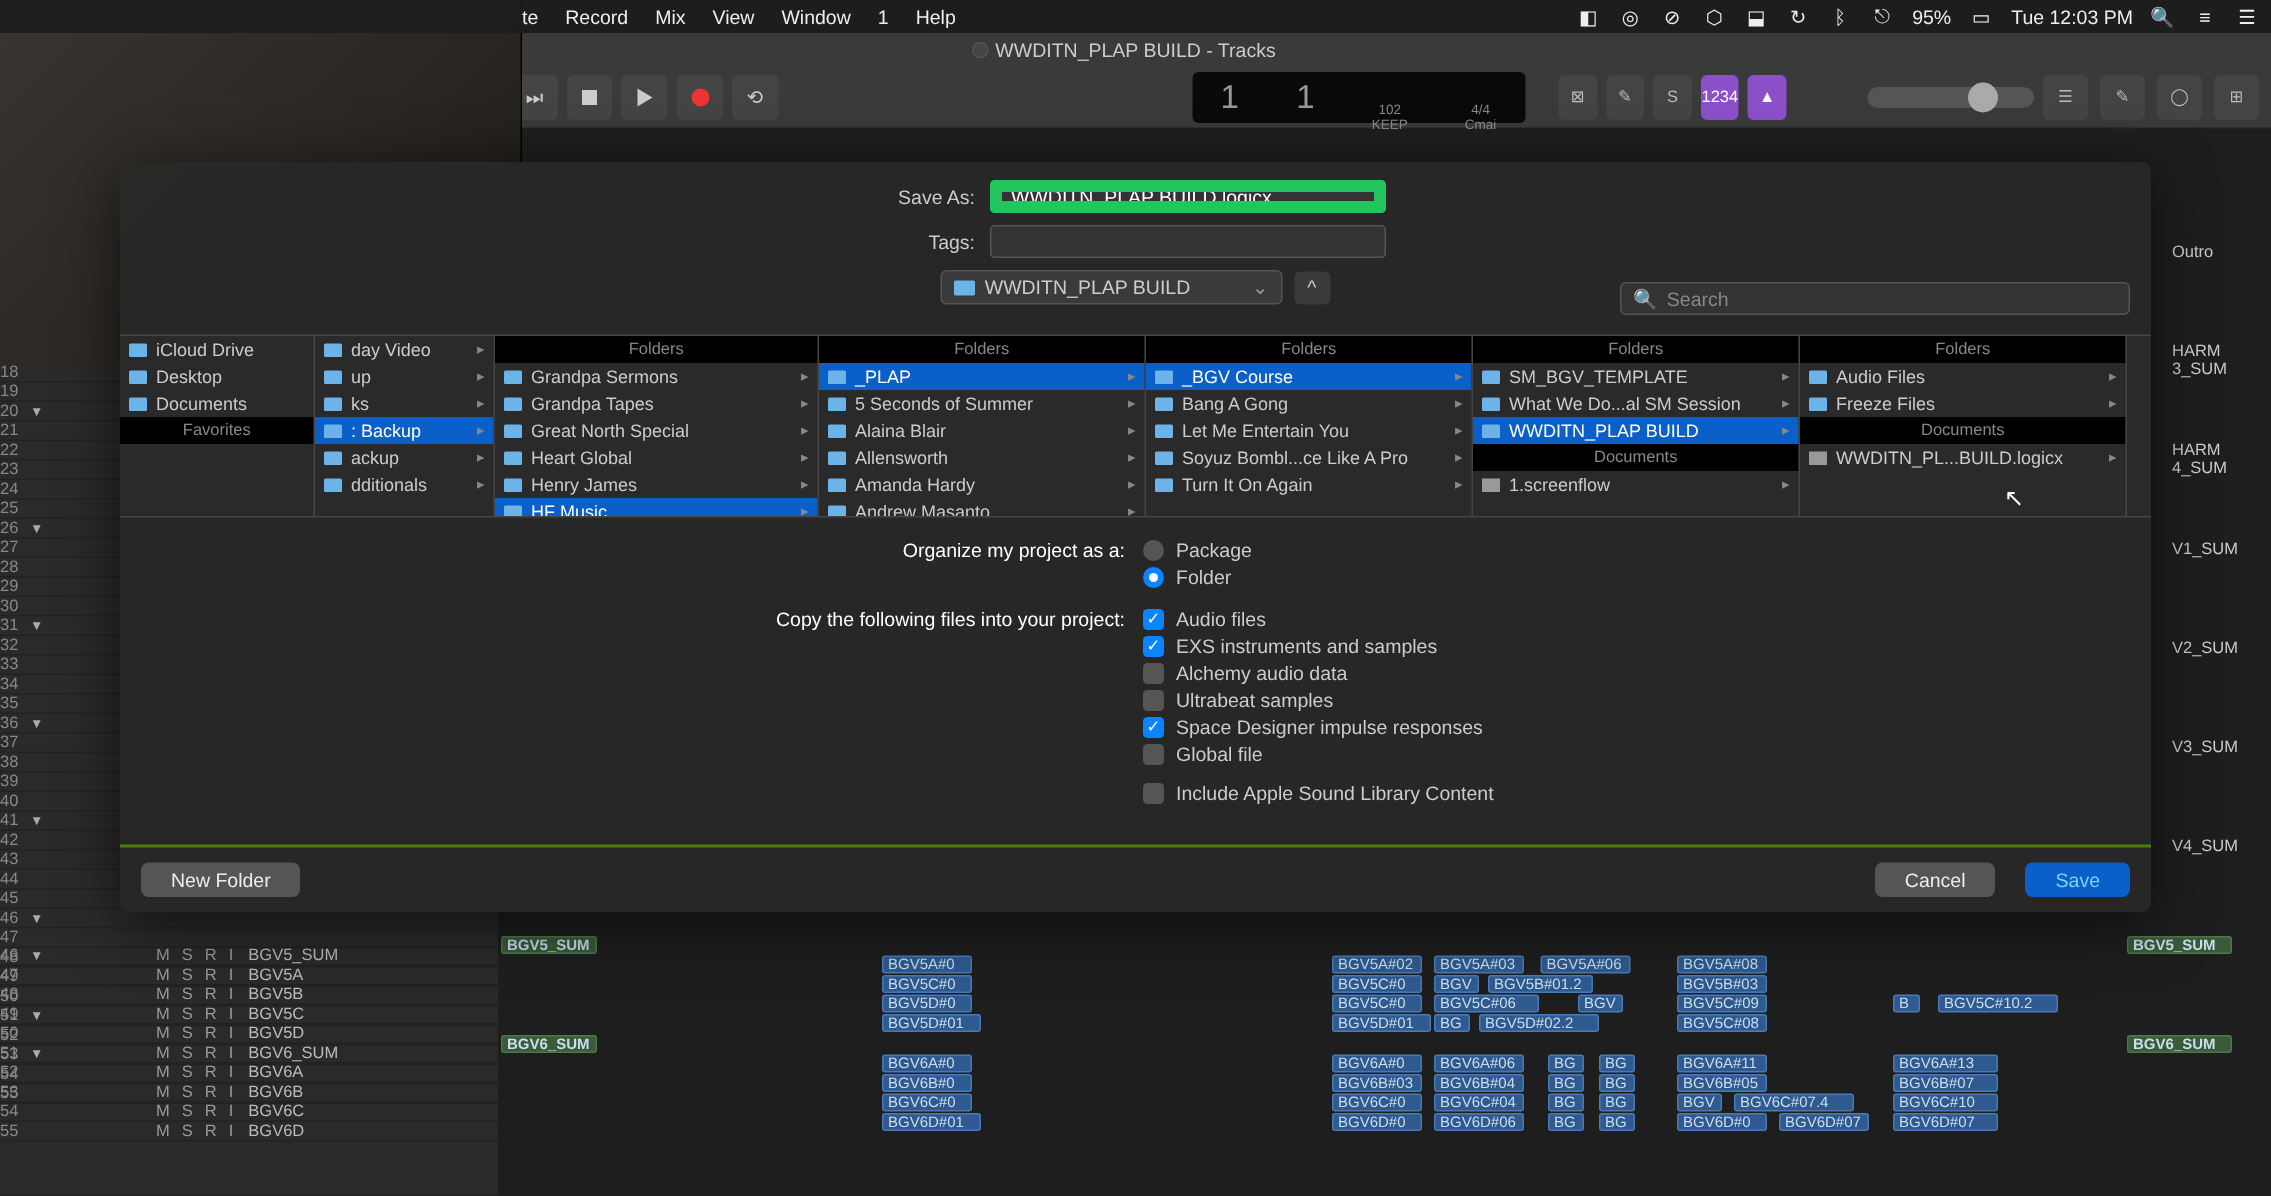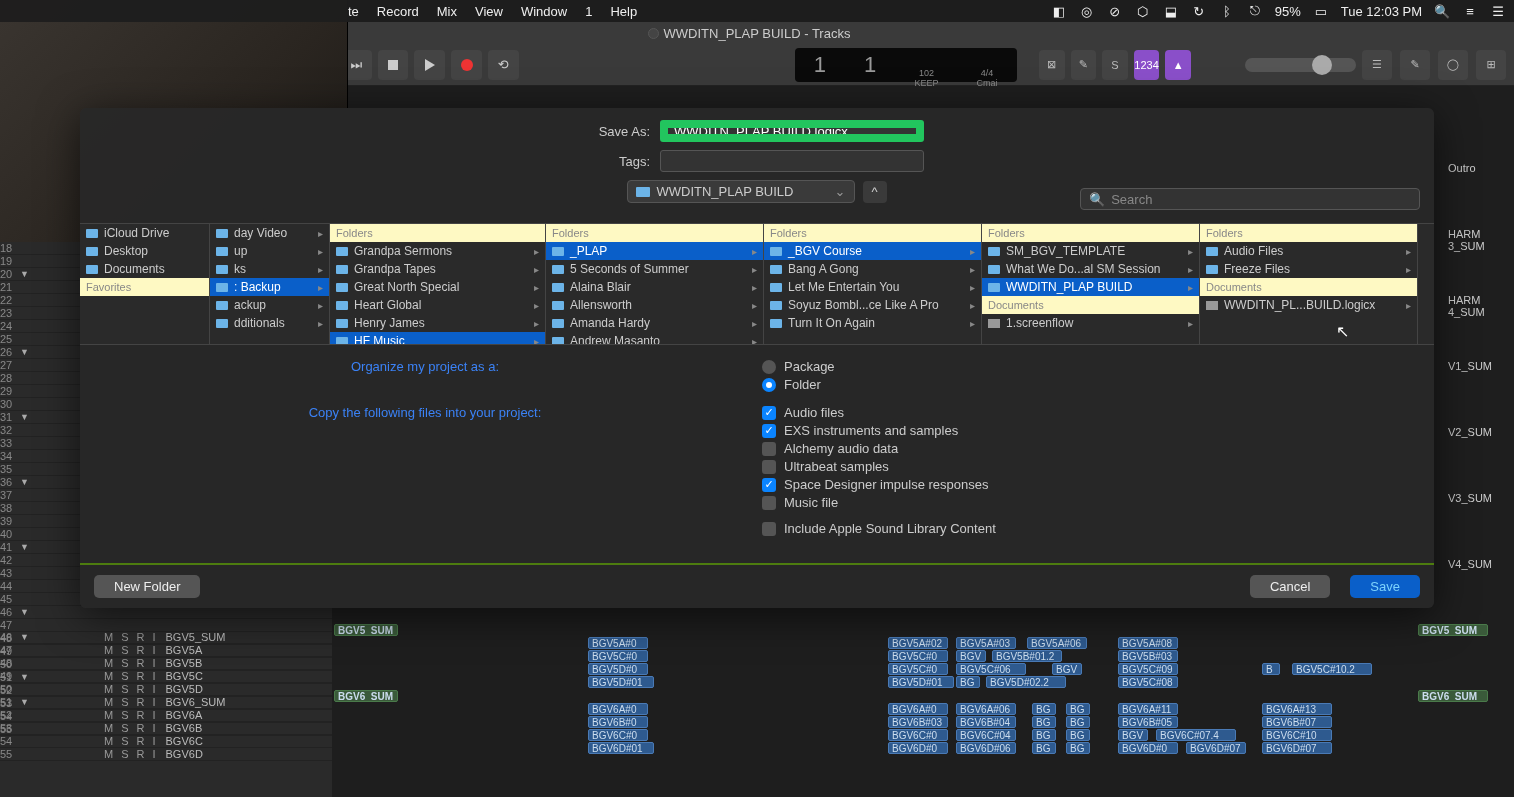--- a/index.html
+++ b/index.html
@@ -64,30 +64,30 @@
 
 .browser { display: flex; height: 122px; border-top: 1px solid #444; border-bottom: 1px solid #444; background: #2a2a2a; overflow: hidden; }
 .bcol { flex: 0 0 auto; border-right: 1px solid #444; overflow: hidden; }
 .bcol.side { width: 130px; }
 .bcol.c1 { width: 120px; }
 .bcol.c2 { width: 216px; }
 .bcol.c3 { width: 218px; }
 .bcol.c4 { width: 218px; }
 .bcol.c5 { width: 218px; }
 .bcol.c6 { width: 218px; }
-.bhdr { font-size: 11px; color: #888; padding: 3px 6px; background: #fef9c3; }
+.bhdr { font-size: 11px; color: #888; padding: 3px 6px; background: #000000; text-align: center; }
 .bitem { display: flex; align-items: center; padding: 2px 6px; gap: 6px; font-size: 12px; color: #ccc; position: relative; }
 .bitem.sel { background: #0a5fc9; color: #fff; }
 .bitem .fi { width: 12px; height: 9px; background: #6cb4e8; border-radius: 1px; flex-shrink: 0; }
 .bitem .fi.doc { background: #999; border-radius: 0; }
 .bitem .arr { margin-left: auto; color: #888; font-size: 10px; }
 
 .options { padding: 14px 20px; }
 .optrow { display: flex; align-items: center; margin-bottom: 3px; font-size: 13px; }
-.opt-label { width: 662px; text-align: center; padding-right: 12px; color: #3b82f6; }
+.opt-label { width: 662px; text-align: right; padding-right: 12px; color: #ffffff; }
 .radio, .check { width: 14px; height: 14px; border-radius: 3px; background: #555; margin-right: 8px; display: inline-flex; align-items: center; justify-content: center; flex-shrink: 0; }
 .radio { border-radius: 50%; }
 .radio.on { background: #0a84ff; }
 .radio.on::after { content:""; width: 6px; height: 6px; background: #fff; border-radius: 50%; }
 .check.on { background: #0a84ff; color: #fff; font-size: 11px; }
 .check.on::after { content: "✓"; }
 
 .dlg-bottom { margin-top: auto; display: flex; align-items: flex-start; padding: 10px 14px; border-top: 2px solid #4d7c0f; }
 .btn { padding: 4px 20px; border-radius: 5px; background: #555; color: #eee; cursor: pointer; font-size: 13px; }
 .btn.primary { background: #0a5fc9; color: #7dd3fc; margin-left: 20px; }
@@ -777,21 +777,21 @@
       <span>Ultrabeat samples</span>
     </div>
     <div class="optrow">
         <div class="opt-label"></div>
       <span class="check on"></span>
       <span>Space Designer impulse responses</span>
     </div>
     <div class="optrow">
         <div class="opt-label"></div>
       <span class="check"></span>
-      <span>Music file</span>
+      <span>Global file</span>
     </div>
     <div style="height:8px"></div>
     <div class="optrow">
         <div class="opt-label"></div>
       <span class="check"></span>
       <span>Include Apple Sound Library Content</span>
     </div>
   </div>
 
   <div class="dlg-bottom">

